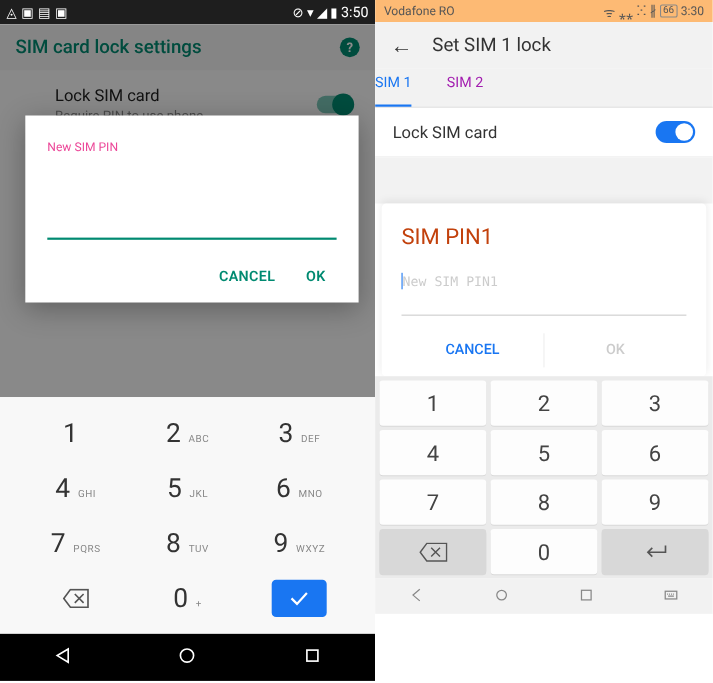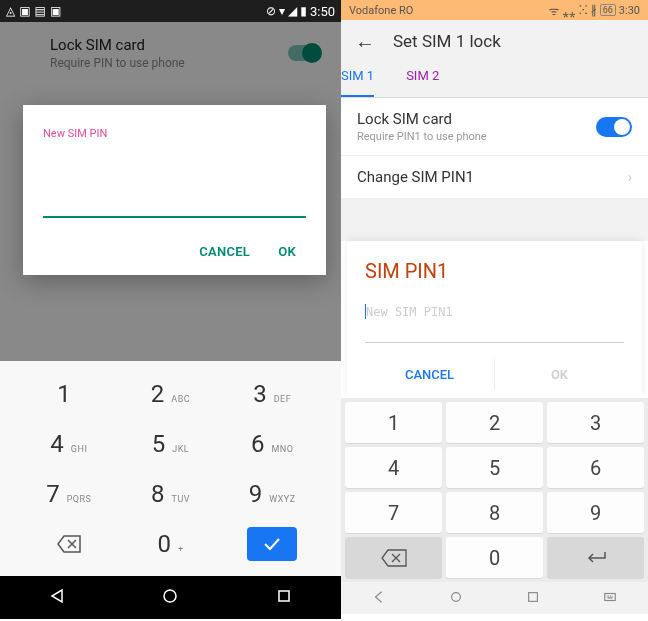--- a/index.html
+++ b/index.html
@@ -86,20 +86,24 @@
     <div class="sb-right">
       <span class="sb-icon">⊘</span>
       <span class="sb-icon">▾</span>
       <span class="sb-icon">◢</span>
       <span class="sb-icon">▮</span>
       <span>3:50</span>
     </div>
   </div>
 
   <div class="pl-body">
+    <div class="pl-header">
+      <div class="pl-title">SIM card lock settings</div>
+      <div class="pl-help">?</div>
+    </div>
     <div class="pl-setting">
       <div class="pl-setting-text">
         <div class="t1">Lock SIM card</div>
         <div class="t2">Require PIN to use phone</div>
       </div>
       <div class="pl-toggle"></div>
     </div>
   </div>
 
   <div class="pl-overlay"></div>
@@ -209,29 +213,22 @@
 
   <div class="pr-tabs">
     <div class="pr-tab active">SIM 1</div>
     <div class="pr-tab">SIM 2</div>
   </div>
 
   <div class="pr-settings">
     <div class="pr-row">
       <div class="txt">
         <div class="t1">Lock SIM card</div>
-        <div class="t2">Require PIN1 to use phone</div>
       </div>
       <div class="pr-switch"></div>
-    </div>
-    <div class="pr-row">
-      <div class="txt">
-        <div class="t1">Change SIM PIN1</div>
-      </div>
-      <span class="pr-chevron">›</span>
     </div>
   </div>
 
   <div class="pr-gap"></div>
 
   <div class="pr-dialog">
     <h2>SIM PIN1</h2>
     <div class="input">
       <span class="cursor"></span><span class="ph">New SIM PIN1</span>
     </div>

